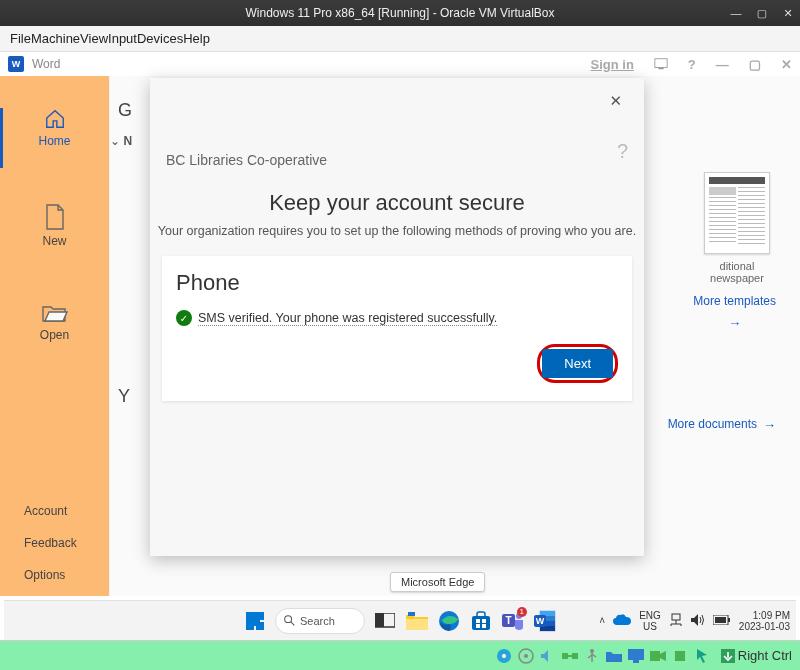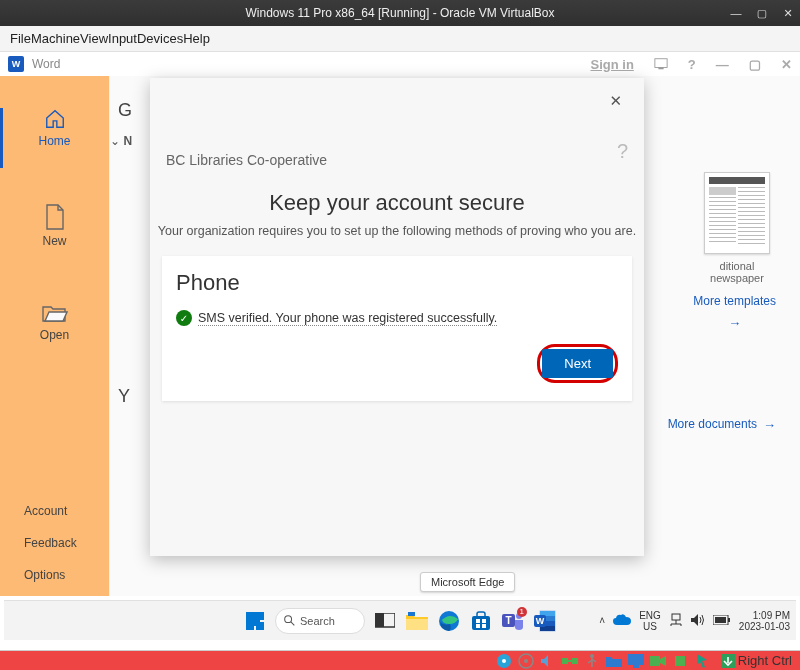--- a/index.html
+++ b/index.html
@@ -46,35 +46,35 @@
   .modal-sub { text-align:center; font-size:12.5px; color:#555; padding-bottom:18px;}
   .modal-card { background:#fff; margin:0 12px; padding:14px 14px 18px; box-shadow:0 1px 3px rgba(0,0,0,0.1);}
   .modal-section-title { font-size:22px; font-weight:300; color:#333; margin-bottom:14px;}
   .status-row { display:flex; align-items:center; gap:6px; font-size:12.5px; color:#333;}
   .status-check { width:16px; height:16px; border-radius:50%; background:#107c10; display:flex; align-items:center; justify-content:center; color:#fff; font-size:10px;}
   .status-text { border-bottom:1px dotted #888; }
   .next-wrap { display:flex; justify-content:flex-end; margin-top:18px;}
   .next-button { background:#0067b8; color:#fff; border:none; padding:7px 22px; font-size:13px; border-radius:2px; cursor:pointer;}
   .next-ring { border:3px solid #d40000; border-radius:18px; padding:2px;}
   
-  .edge-tooltip { position:absolute; left:420px; top:572px; background:#fff; border:1px solid #ccc; padding:3px 10px; font-size:11px; color:#333; border-radius:3px; box-shadow:0 1px 2px rgba(0,0,0,0.15);}
+  .edge-tooltip { position:absolute; left:390px; top:572px; background:#fff; border:1px solid #ccc; padding:3px 10px; font-size:11px; color:#333; border-radius:3px; box-shadow:0 1px 2px rgba(0,0,0,0.15);}
   
   .win-taskbar { position:absolute; bottom:30px; left:4px; right:4px; height:40px; background:#f3f3f3; border-top:1px solid #e0e0e0; display:flex; align-items:center; }
   .tb-center { position:absolute; left:50%; transform:translateX(-50%); display:flex; align-items:center; gap:8px;}
   .tb-icon { width:24px; height:24px; border-radius:4px; display:flex; align-items:center; justify-content:center; font-size:13px; position:relative;}
   .win-start svg { width:18px; height:18px; }
   .search-pill { width:90px; height:26px; background:#fff; border:1px solid #ddd; border-radius:14px; display:flex; align-items:center; padding:0 8px; gap:5px; font-size:11px; color:#555;}
   .search-pill svg { width:11px; height:11px; }
   .badge { position:absolute; top:-2px; right:-2px; background:#d13438; color:#fff; font-size:8px; border-radius:6px; padding:0 3px; line-height:10px;}
   .tb-right { position:absolute; right:6px; display:flex; align-items:center; gap:8px; font-size:10px; color:#333;}
   .tb-right .lang { text-align:center; line-height:11px; }
   .tb-right .clock { text-align:right; line-height:11px; }
   .tb-chevron { font-size:10px;}
   
-  .vbox-status { position:absolute; bottom:0; left:0; right:0; height:20px; background:#ef4444; border-top:1px solid #ccc; display:flex; align-items:center; justify-content:flex-end; padding:0 8px; gap:4px; font-size:12px; color:#333;}
+  .vbox-status { position:absolute; bottom:0; left:0; right:0; height:30px; background:#86efac; border-top:1px solid #ccc; display:flex; align-items:center; justify-content:flex-end; padding:0 8px; gap:4px; font-size:12px; color:#333;}
   .vbi { width:18px; height:18px; display:inline-flex; align-items:center; justify-content:center; font-size:12px; }
   .vbox-hostkey { display:flex; align-items:center; gap:3px; margin-left:6px; font-size:13px;}
   .sq { width:14px; height:14px; }
   .thumb-lines { display:flex; flex-direction:column; gap:1px; }
 </style>
 </head>
 <body>
 
 <div class="vbox-titlebar">
   <span>Windows 11 Pro x86_64 [Running] - Oracle VM VirtualBox</span>

